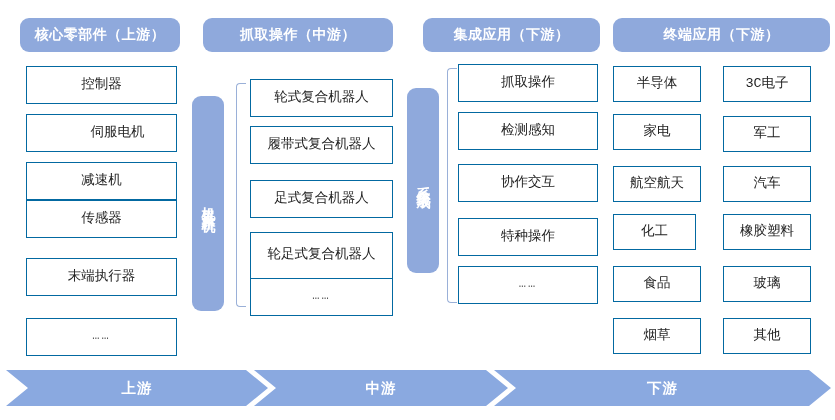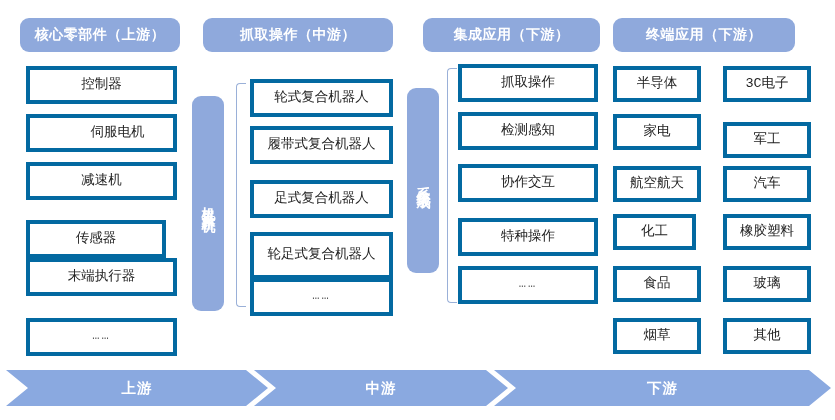--- a/index.html
+++ b/index.html
@@ -35,21 +35,21 @@
     justify-content: center;
     height: 34px;
     text-align: center;
   }
 
   
   .item-box {
     position: absolute;
     box-sizing: border-box;
     background: #ffffff;
-    border: 4px solid #0369a1;
+    border: 1px solid #0369a1;
     color: #222222;
     font-size: 13.5px;
     display: flex;
     align-items: center;
     justify-content: center;
     text-align: center;
     line-height: 1.1;
   }
   .item-box.ellipsis {
     color: #555;
@@ -118,21 +118,21 @@
 </head>
 <body>
 
 <div id="stage">
 
   <div class="col-header" style="left:20px; top:18px; width:160px;">核心零部件（上游）</div>
 
   <div class="item-box" style="left:26px; top:66px; width:151px; height:38px;">控制器</div>
   <div class="item-box" style="left:26px; top:114px; width:151px; height:38px;padding-left:32px;">伺服电机</div>
   <div class="item-box" style="left:26px; top:162px; width:151px; height:38px;">减速机</div>
-  <div class="item-box" style="left:26px; top:220px; width:140px; height:38px;">传感器</div>
+  <div class="item-box" style="left:26px; top:200px; width:151px; height:38px;">传感器</div>
   <div class="item-box" style="left:26px; top:258px; width:151px; height:38px;">末端执行器</div>
   <div class="item-box ellipsis" style="left:26px; top:318px; width:151px; height:38px;">……</div>
 
   <div class="col-header" style="left:203px; top:18px; width:190px;">抓取操作（中游）</div>
 
   <div class="vlabel" style="left:192px; top:96px; width:32px; height:215px;">机器人整机</div>
 
   <div class="bracket" style="left:236px; top:83px; width:10px; height:224px;"></div>
 
   <div class="item-box" style="left:250px; top:79px; width:143px; height:38px;">轮式复合机器人</div>
@@ -146,31 +146,31 @@
   <div class="vlabel" style="left:407px; top:88px; width:32px; height:185px;">系统集成</div>
 
   <div class="bracket" style="left:447px; top:68px; width:10px; height:235px;"></div>
 
   <div class="item-box" style="left:458px; top:64px; width:140px; height:38px;">抓取操作</div>
   <div class="item-box" style="left:458px; top:112px; width:140px; height:38px;">检测感知</div>
   <div class="item-box" style="left:458px; top:164px; width:140px; height:38px;">协作交互</div>
   <div class="item-box" style="left:458px; top:218px; width:140px; height:38px;">特种操作</div>
   <div class="item-box ellipsis" style="left:458px; top:266px; width:140px; height:38px;">……</div>
 
-  <div class="col-header" style="left:613px; top:18px; width:182px;">终端应用（下游）</div>
+  <div class="col-header" style="left:613px; top:18px; width:217px;">终端应用（下游）</div>
 
   <div class="item-box" style="left:613px; top:66px; width:88px; height:36px;">半导体</div>
   <div class="item-box" style="left:613px; top:114px; width:88px; height:36px;">家电</div>
   <div class="item-box" style="left:613px; top:166px; width:88px; height:36px;">航空航天</div>
   <div class="item-box" style="left:613px; top:214px; width:83px; height:36px;">化工</div>
   <div class="item-box" style="left:613px; top:266px; width:88px; height:36px;">食品</div>
   <div class="item-box" style="left:613px; top:318px; width:88px; height:36px;">烟草</div>
 
   <div class="item-box" style="left:723px; top:66px; width:88px; height:36px;">3C电子</div>
-  <div class="item-box" style="left:723px; top:122px; width:88px; height:36px;">军工</div>
+  <div class="item-box" style="left:723px; top:116px; width:88px; height:36px;">军工</div>
   <div class="item-box" style="left:723px; top:166px; width:88px; height:36px;">汽车</div>
   <div class="item-box" style="left:723px; top:214px; width:88px; height:36px;">橡胶塑料</div>
   <div class="item-box" style="left:723px; top:266px; width:88px; height:36px;">玻璃</div>
   <div class="item-box" style="left:723px; top:318px; width:88px; height:36px;">其他</div>
 
   <div class="flow-bar">
     <div class="flow-seg first" style="left:6px; width:262px;">上游</div>
     <div class="flow-seg notch" style="left:254px; width:254px;">中游</div>
     <div class="flow-seg last" style="left:494px; width:337px;">下游</div>
   </div>

